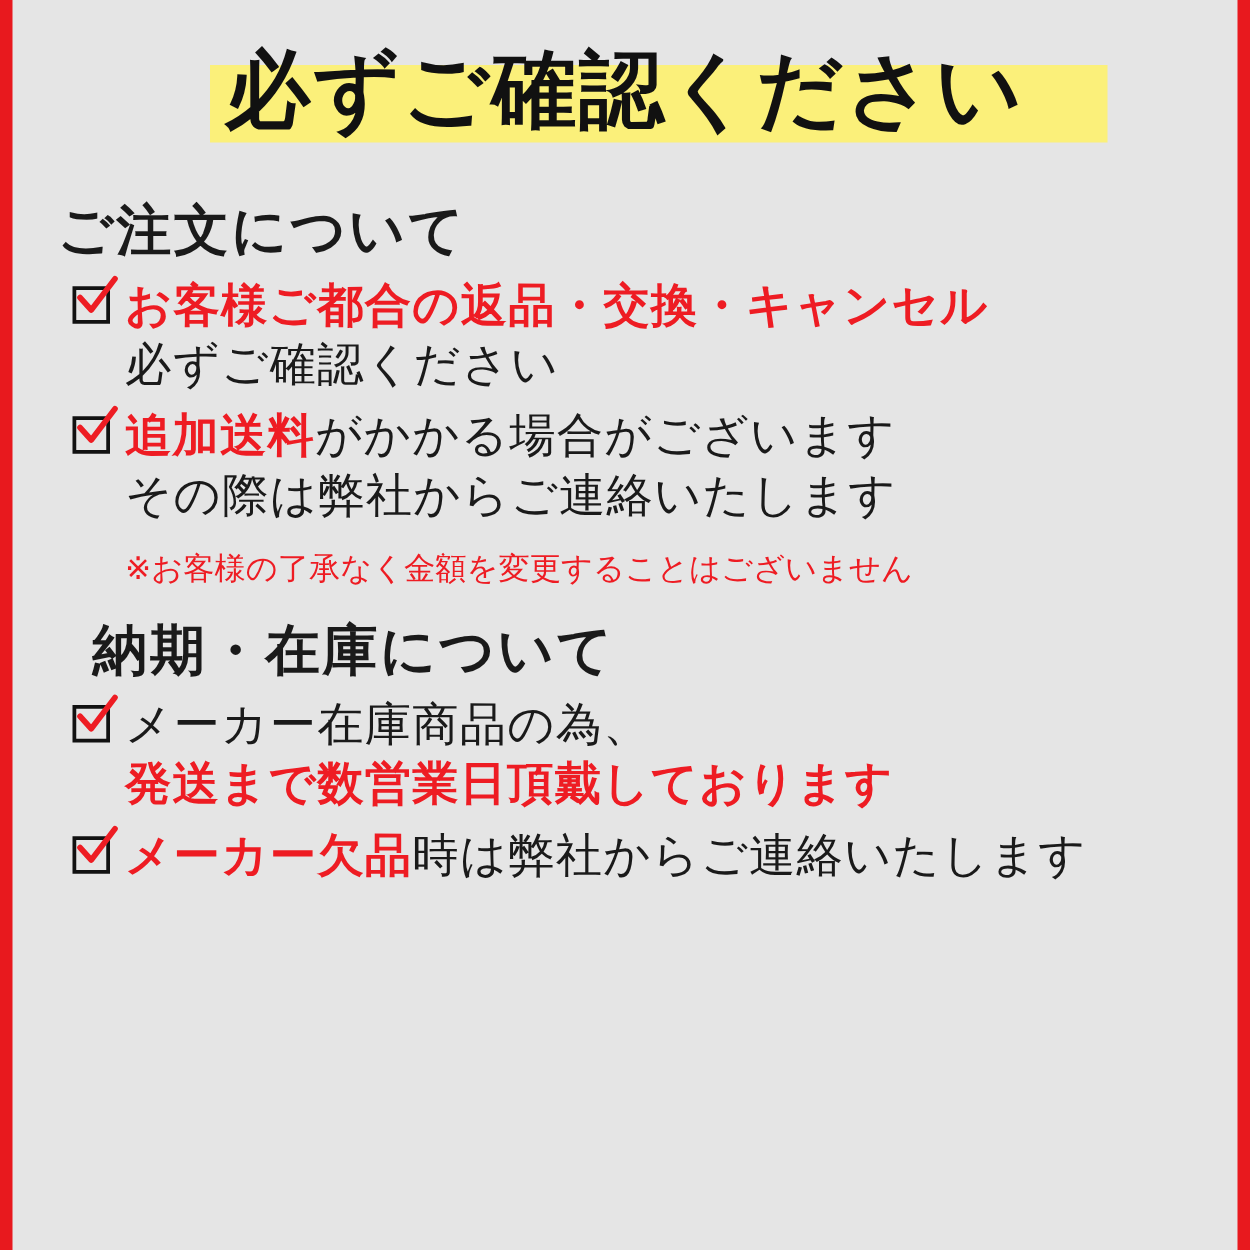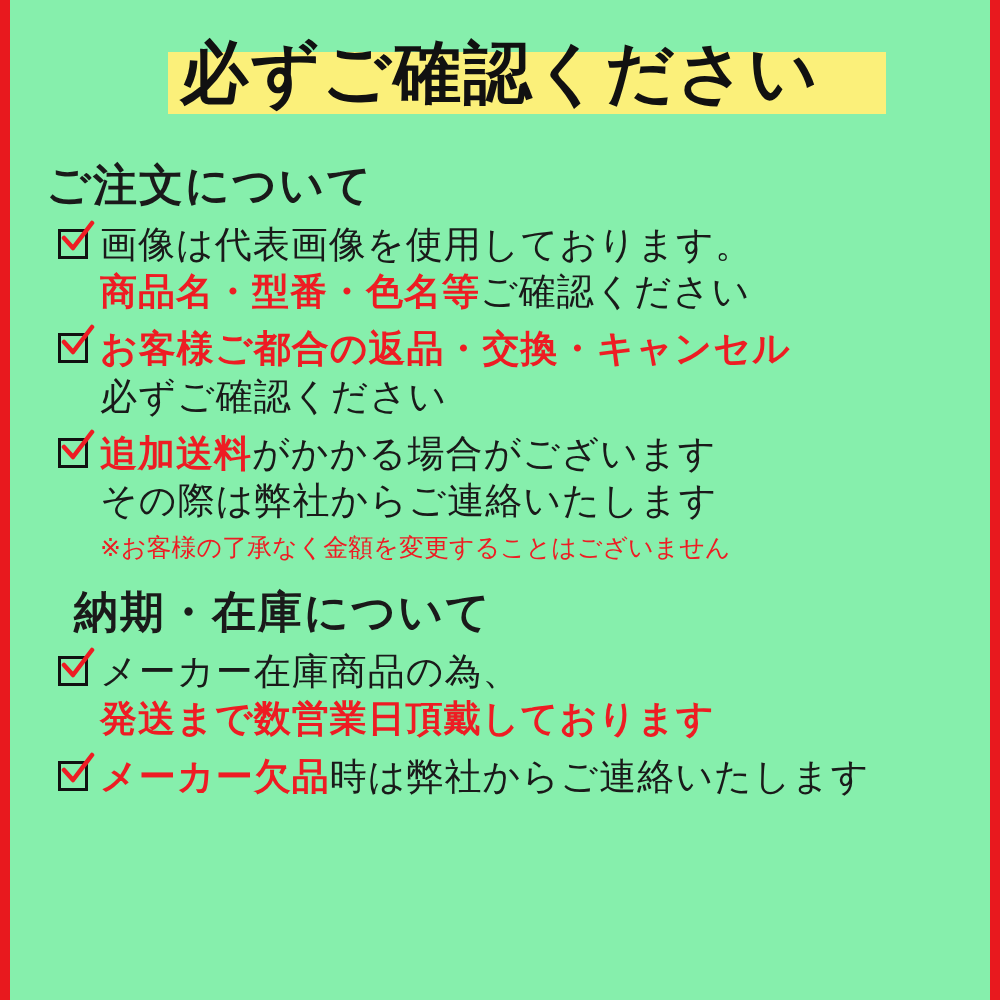--- a/index.html
+++ b/index.html
@@ -11,21 +11,21 @@
     height: 1000px;
     background: #ffffff;
     font-family: "Liberation Sans", "DejaVu Sans", sans-serif;
     overflow: hidden;
   }
   .page {
     position: relative;
     width: 1000px;
     height: 1000px;
     box-sizing: border-box;
-    background: #86efac;
+    background: #e5e5e5;
   }
   
   .edge {
     position: absolute;
     top: 0;
     width: 10px;
     height: 1000px;
     background: #e8191e;
   }
   .edge-left { left: 0; }
@@ -127,53 +127,41 @@
   }
   .line .red-part {
     color: #ee1c23;
     font-weight: bold;
   }
   .note {
     font-size: 25px;
     color: #ee1c23;
     letter-spacing: 0px;
     line-height: 1.3;
-    margin-top: 6px;
+    margin-top: 19px;
     white-space: nowrap;
   }
 </style>
 </head>
 <body>
 
 <div class="page">
 
   <div class="edge edge-left"></div>
   <div class="edge edge-right"></div>
 
   <div class="content">
 
     <div class="title-wrap">
       <div class="title-highlight"></div>
       <div class="title-text">必ずご確認ください</div>
     </div>
 
     <div class="section-heading">ご注文について</div>
 
-    <div class="item">
-      <span class="check">
-        <span class="box"></span>
-        <svg class="mark" viewBox="0 0 36 36" xmlns="http://www.w3.org/2000/svg">
-          <path d="M5 18 L14 28 L33 3" fill="none" stroke="#ee1c23" stroke-width="4.5" stroke-linecap="round" stroke-linejoin="round"></path>
-        </svg>
-      </span>
-      <span class="lines">
-        <div class="line">画像は代表画像を使用しております。</div>
-        <div class="line"><span class="red-part">商品名・型番・色名等</span><span>ご確認ください</span></div>
-      </span>
-    </div>
 
     <div class="item">
       <span class="check">
         <span class="box"></span>
         <svg class="mark" viewBox="0 0 36 36" xmlns="http://www.w3.org/2000/svg">
           <path d="M5 18 L14 28 L33 3" fill="none" stroke="#ee1c23" stroke-width="4.5" stroke-linecap="round" stroke-linejoin="round"></path>
         </svg>
       </span>
       <span class="lines">
         <div class="line red">お客様ご都合の返品・交換・キャンセル</div>

